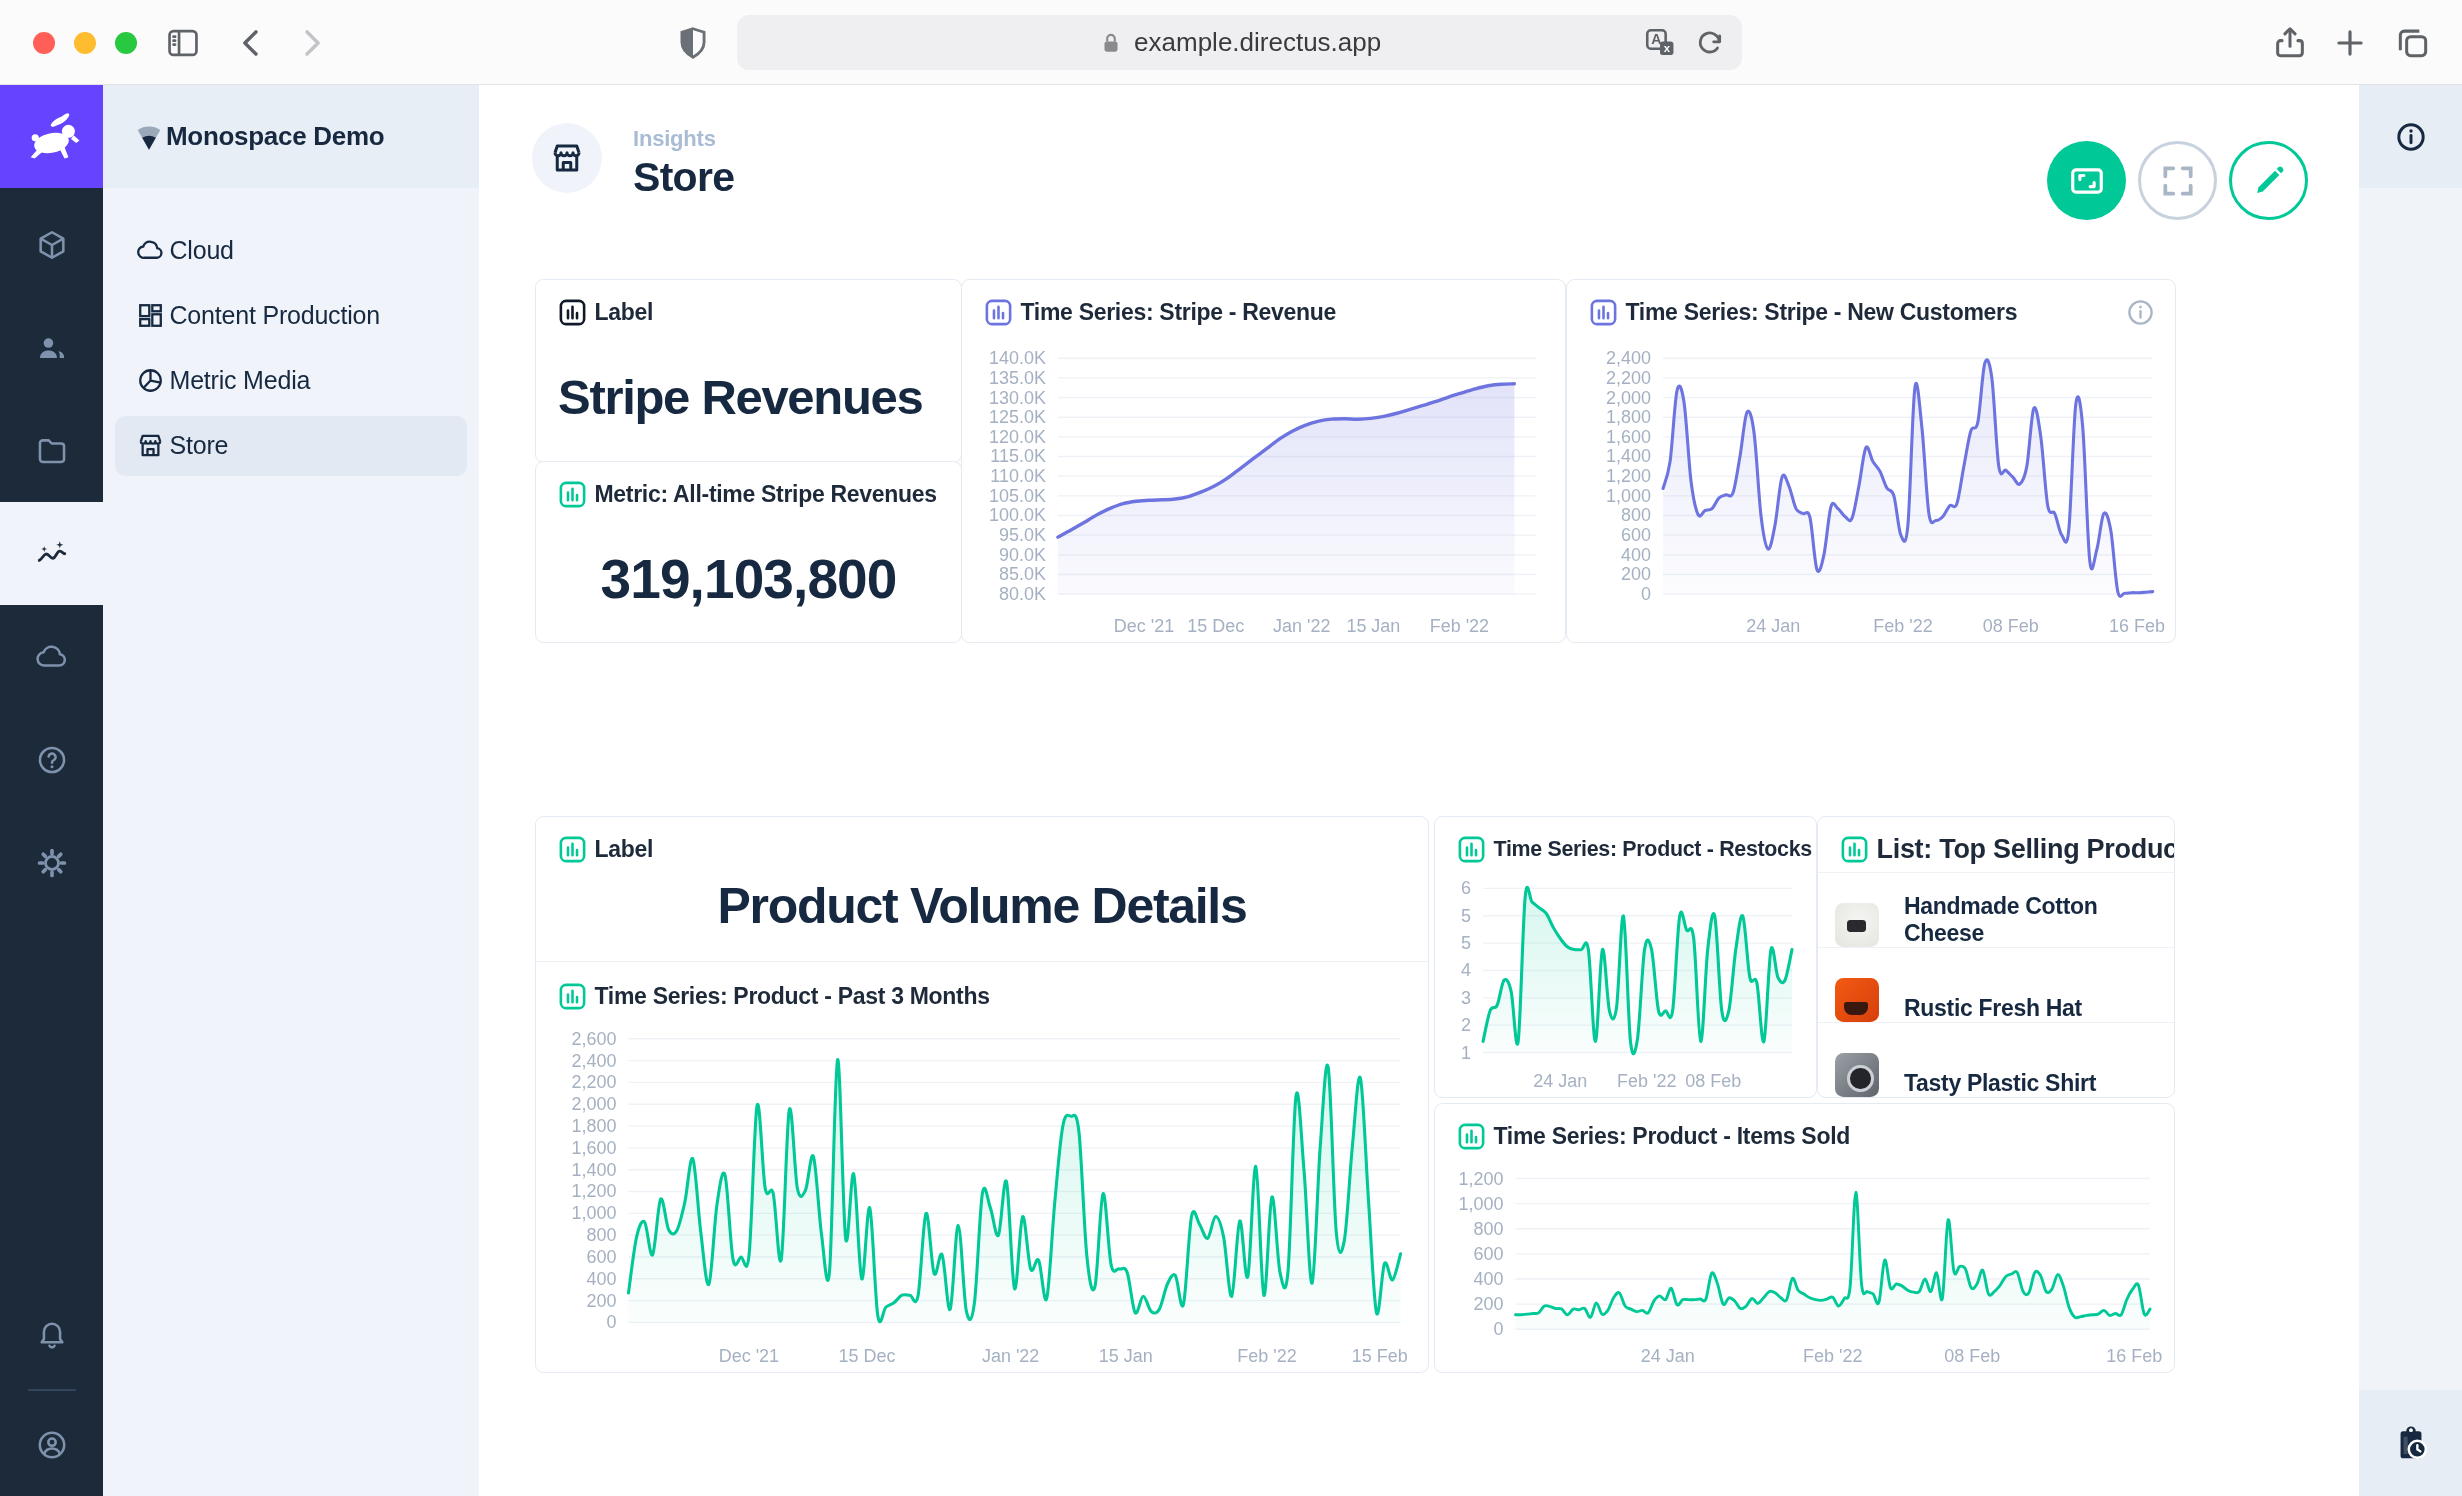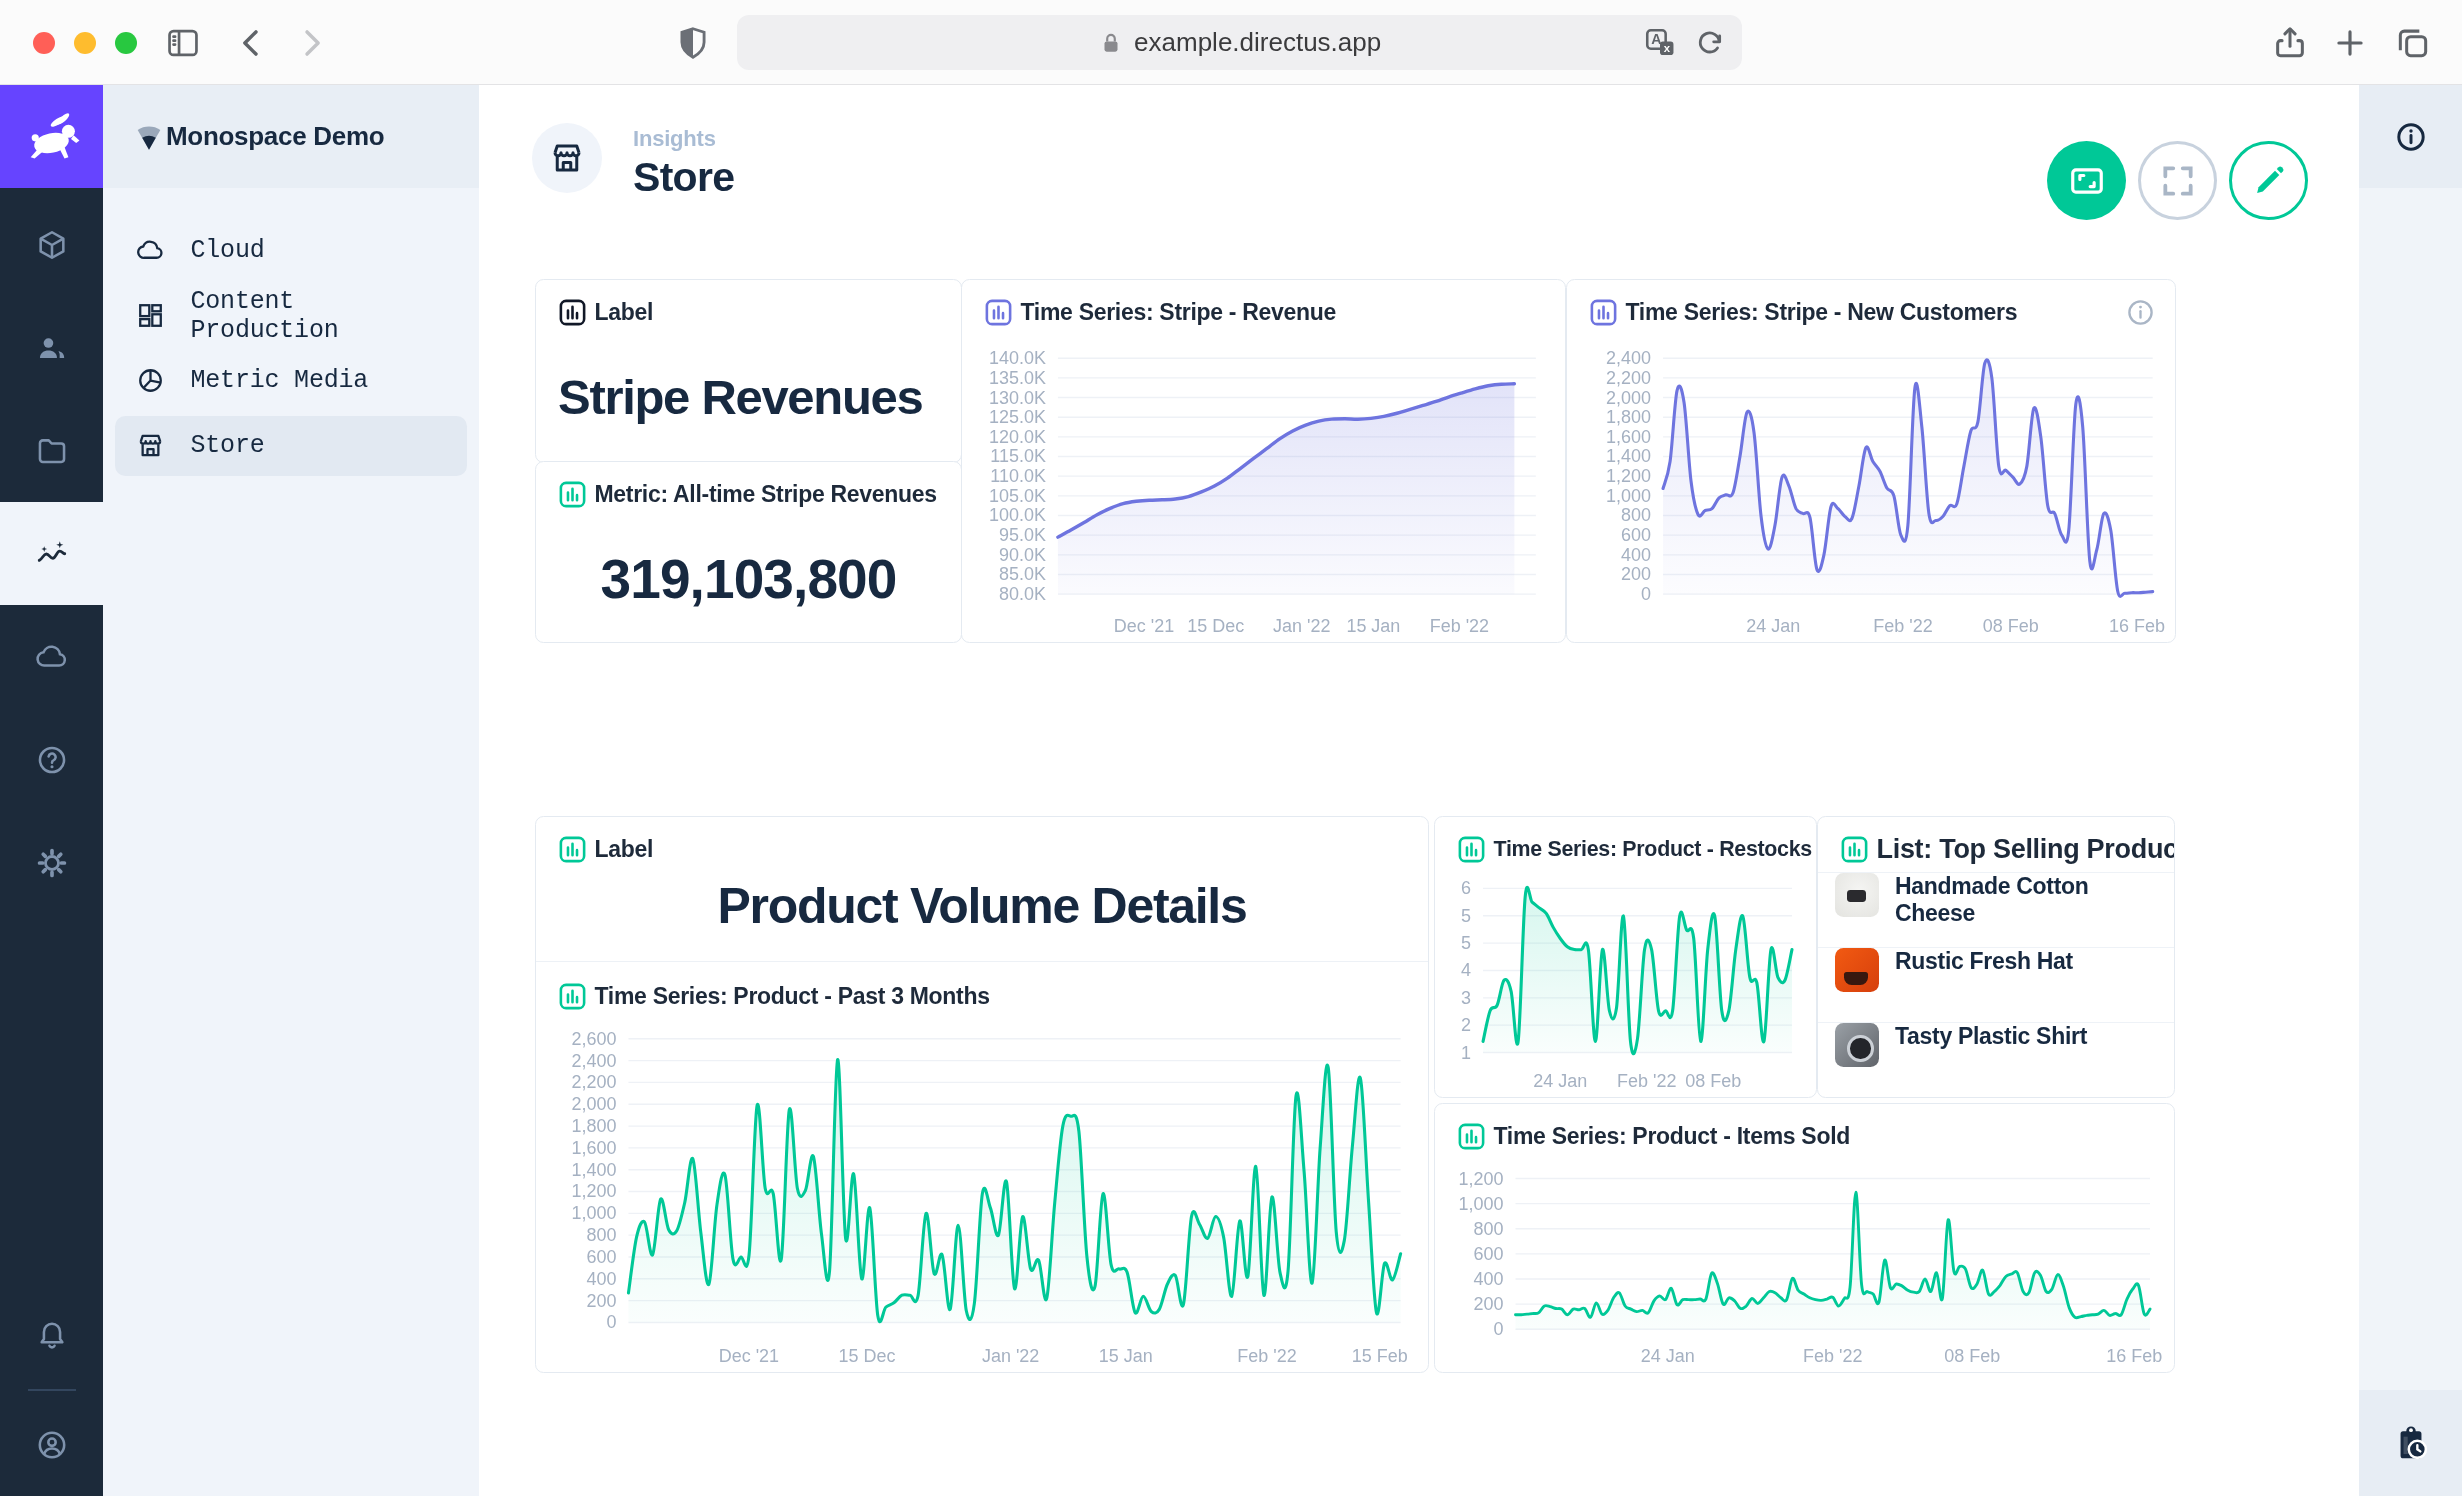--- a/index.html
+++ b/index.html
@@ -35,21 +35,21 @@
   .rail-cell.active { background:#F0F4FA; color:#1C2A3A; }
   .rail-bottom { margin-top:auto; display:flex; flex-direction:column; align-items:center; padding-bottom:8.5px; }
   .rail-divider { width:48px; height:1.7px; background:#33465E; margin:12px 0; }
 
   
   .nav { width:376px; flex:0 0 376px; background:#F0F4FA; display:flex; flex-direction:column; }
   .nav-header { height:103px; background:#E8EEF5; display:flex; align-items:center; padding:0 29px; }
   .nav-header svg { width:34px; height:34px; flex:0 0 34px; }
   .nav-title { font-size:26px; font-weight:700; color:#172940; letter-spacing:-0.3px; }
   .nav-items { padding:32.5px 12px 0 12px; display:flex; flex-direction:column; gap:5.1px; }
-  .nav-item { height:60px; border-radius:10.3px; display:flex; align-items:center; gap:26px; padding:0 20.5px; color:#172940;font-family:Liberation Mono, monospace; }
+  .nav-item { height:60px; border-radius:10.3px; display:flex; align-items:center; gap:5px; padding:0 20.5px; color:#172940; }
   .nav-item svg { width:29px; height:29px; flex:0 0 29px; }
   .nav-item .lbl { font-size:25px; font-weight:500; letter-spacing:-0.2px; }
   .nav-item.active { background:#E2E9F2; }
 
   
   .main { position:relative; flex:1 1 auto; background:#fff; overflow:hidden; }
 
   .page-badge { position:absolute; left:53px; top:38px; width:70px; height:70px; border-radius:50%;
     background:#F0F4FA; display:flex; align-items:center; justify-content:center; color:#172940; }
   .page-badge svg { width:36px; height:36px; }
@@ -75,21 +75,21 @@
   .big-title { position:absolute; left:0; right:0; display:flex; align-items:center; justify-content:center;
     font-weight:800; color:#172940; letter-spacing:-1.3px; }
   .metric-value { position:absolute; left:0; right:0; text-align:center; font-size:55px; font-weight:800;
     color:#172940; letter-spacing:-0.9px; }
 
   .chart-body { position:absolute; left:0; right:0; bottom:0; }
   .chart-body svg { display:block; width:100%; height:100%; }
 
   
   .list-rows { position:absolute; left:0; right:0; top:55px; bottom:0; display:flex; flex-direction:column; }
-  .list-row { flex:1; display:flex; align-items:flex-start; gap:16px; padding:0 17px; border-top:1.7px solid #EEF2F7; }
+  .list-row { flex:1; display:flex; align-items:flex-end; gap:25px; padding:0 17px; border-top:1.7px solid #EEF2F7; }
   .thumb { width:44px; height:44px; border-radius:8.5px; position:relative; overflow:hidden; flex:0 0 44px; }
   .thumb::after { content:""; position:absolute; }
   .thumb.t1 { background:radial-gradient(circle at 55% 40%, #F5F5F3 0%, #E3E3DF 100%); }
   .thumb.t1::after { left:12px; top:17px; width:19px; height:12px; border-radius:3.4px; background:#2A2A2E; }
   .thumb.t2 { background:linear-gradient(135deg,#CFC8E8 0%, #B2A8D4 100%); }
   .thumb.t2::after { left:10.3px; top:13.7px; width:7.7px; height:22px; border-radius:1.7px; background:#574B8E;
     box-shadow:11px 1.7px 0 0 #FDFDFD, 20.5px -0.9px 0 0 #6A5CA8; }
   .thumb.t3 { background:linear-gradient(135deg,#F25A12 0%, #D63F0C 100%); }
   .thumb.t3::after { left:8.5px; top:24px; width:24px; height:13px; border-radius:2.6px 2.6px 7.7px 7.7px; background:#38180F; }
   .thumb.t4 { background:linear-gradient(135deg,#9AA0A6 0%, #60646A 100%); }

